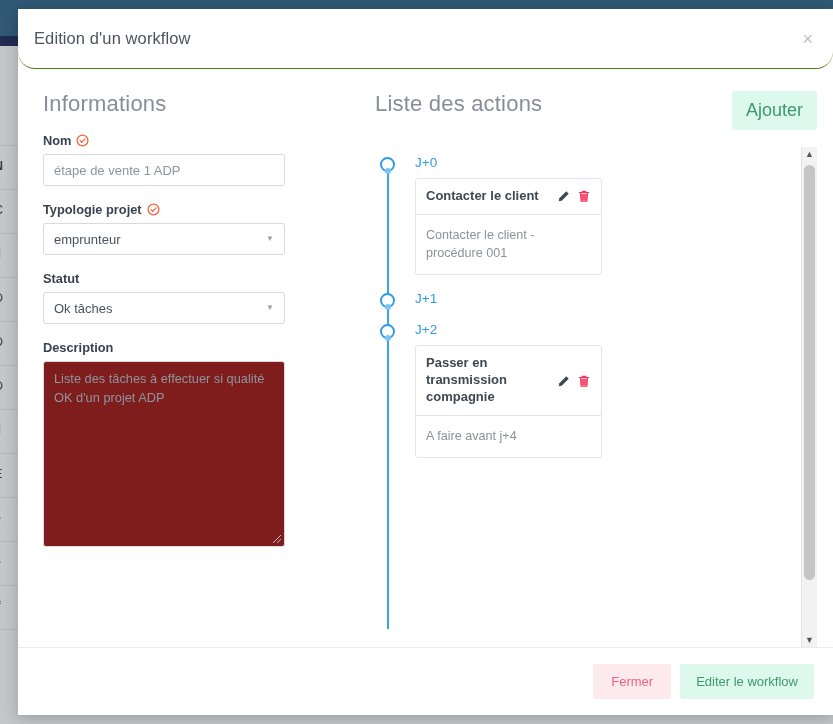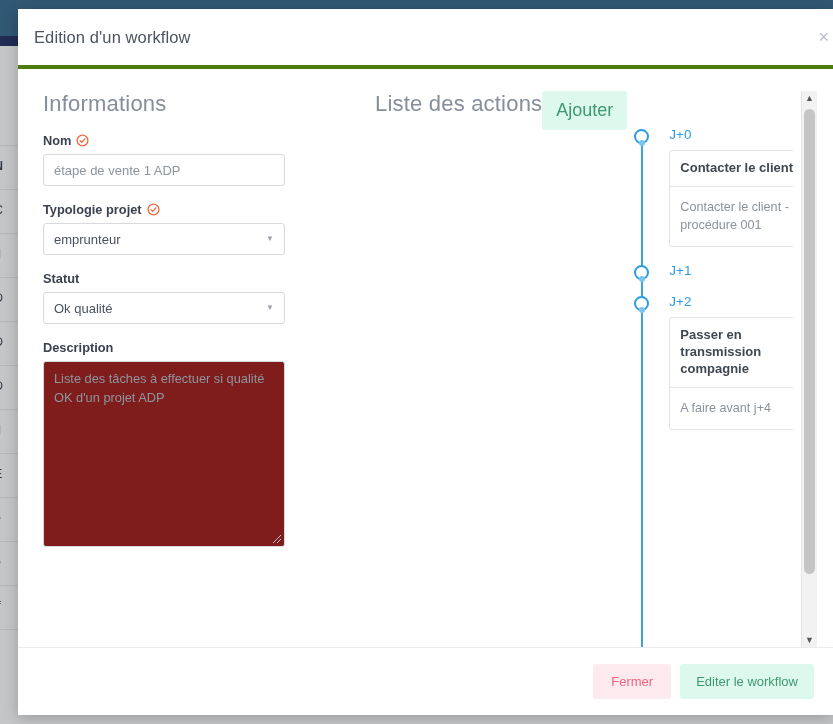--- a/index.html
+++ b/index.html
@@ -84,25 +84,26 @@
     height: 706px;
     background: #ffffff;
     box-shadow: 0 3px 14px rgba(0,0,0,.22);
     display: flex;
     flex-direction: column;
     overflow: hidden;
   }
   .modal-header {
     height: 60px;
     min-height: 60px;
-    border-bottom: 4px solid #4d7c0f;
+    border-bottom: 1px solid #4d7c0f;
     display: flex;
     align-items: center;
-    padding: 0 0 0 16px;
-    box-sizing: border-box;
+    padding: 0 16px 0 16px;
+    box-sizing: border-box;
+    border-radius: 17px;
   }
   .modal-title {
     font-size: 16.5px;
     color: #4c5460;
     font-weight: normal;
     letter-spacing: .1px;
   }
   .modal-close {
     margin-left: auto;
     font-size: 18px;
@@ -190,21 +191,21 @@
     bottom: 2px;
     width: 10px;
     height: 10px;
   }
 
   
   .col-right {
     flex: 1;
     padding-left: 13px;
     display: flex;
-    flex-direction: row;
+    flex-direction: column;
     min-width: 0;
   }
   .right-head {
     display: flex;
     align-items: flex-start;
     margin-bottom: 14px;
     padding-right: 2px;
   }
   .btn-add {
     margin-left: auto;
@@ -223,21 +224,20 @@
     flex: 1;
     overflow: hidden;
     padding-right: 26px;
   }
   .timeline {
     position: relative;
     height: 100%;
     overflow: hidden;
     padding-top: 8px;
     box-sizing: border-box;
-    margin-top: 28px;
   }
   .tl-line {
     position: absolute;
     left: 12px;
     top: 18px;
     bottom: 18px;
     width: 1.5px;
     background: #3ba3e8;
   }
   .tl-item {
@@ -473,21 +473,21 @@
       </div>
       <div class="select-input">
         <span>emprunteur</span>
         <span class="caret">▼</span>
       </div>
 
       <div class="field-label">
         <span>Statut</span>
       </div>
       <div class="select-input">
-        <span>Ok qualité</span>
+        <span>Ok tâches</span>
         <span class="caret">▼</span>
       </div>
 
       <div class="field-label">
         <span>Description</span>
       </div>
       <div class="textarea-input">
         <span>Liste des tâches à effectuer si qualité OK d'un projet ADP</span>
         <svg class="resize-grip" viewBox="0 0 10 10">
           <line x1="9" y1="1" x2="1" y2="9" stroke="#b9bec5" stroke-width="1"></line>

